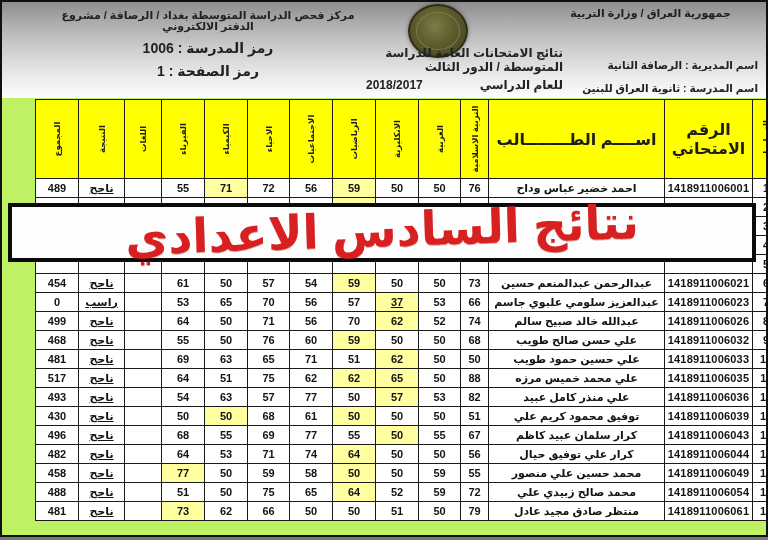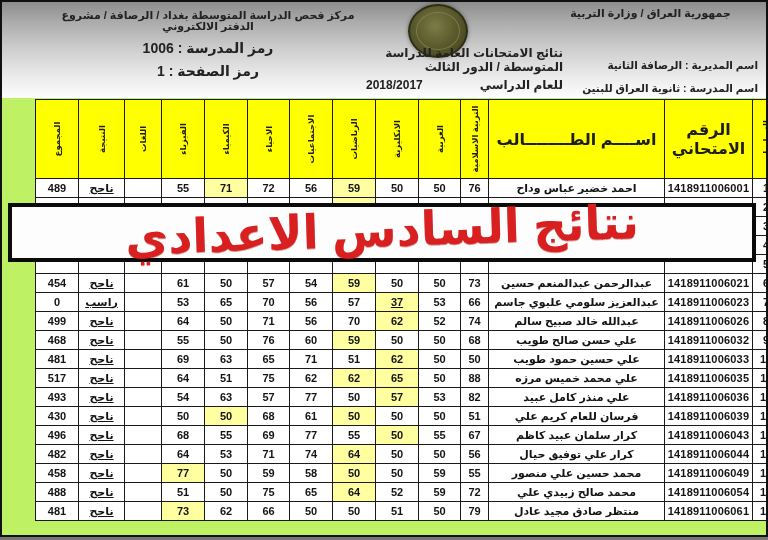--- a/index.html
+++ b/index.html
@@ -316,21 +316,21 @@
           <td class="res-cell">ناجح</td>
           <td></td>
           <td>50</td>
           <td class="hl hl-red">50</td>
           <td>68</td>
           <td>61</td>
           <td class="hl hl-red">50</td>
           <td>50</td>
           <td>50</td>
           <td>51</td>
-          <td class="name">فرسان للعام كريم علي</td>
+          <td class="name">توفيق محمود كريم علي</td>
           <td class="exam">1418911006039</td>
           <td class="serial">13</td>
         </tr>
         <tr>
           <td>496</td>
           <td class="res-cell">ناجح</td>
           <td></td>
           <td>68</td>
           <td>55</td>
           <td>69</td>

